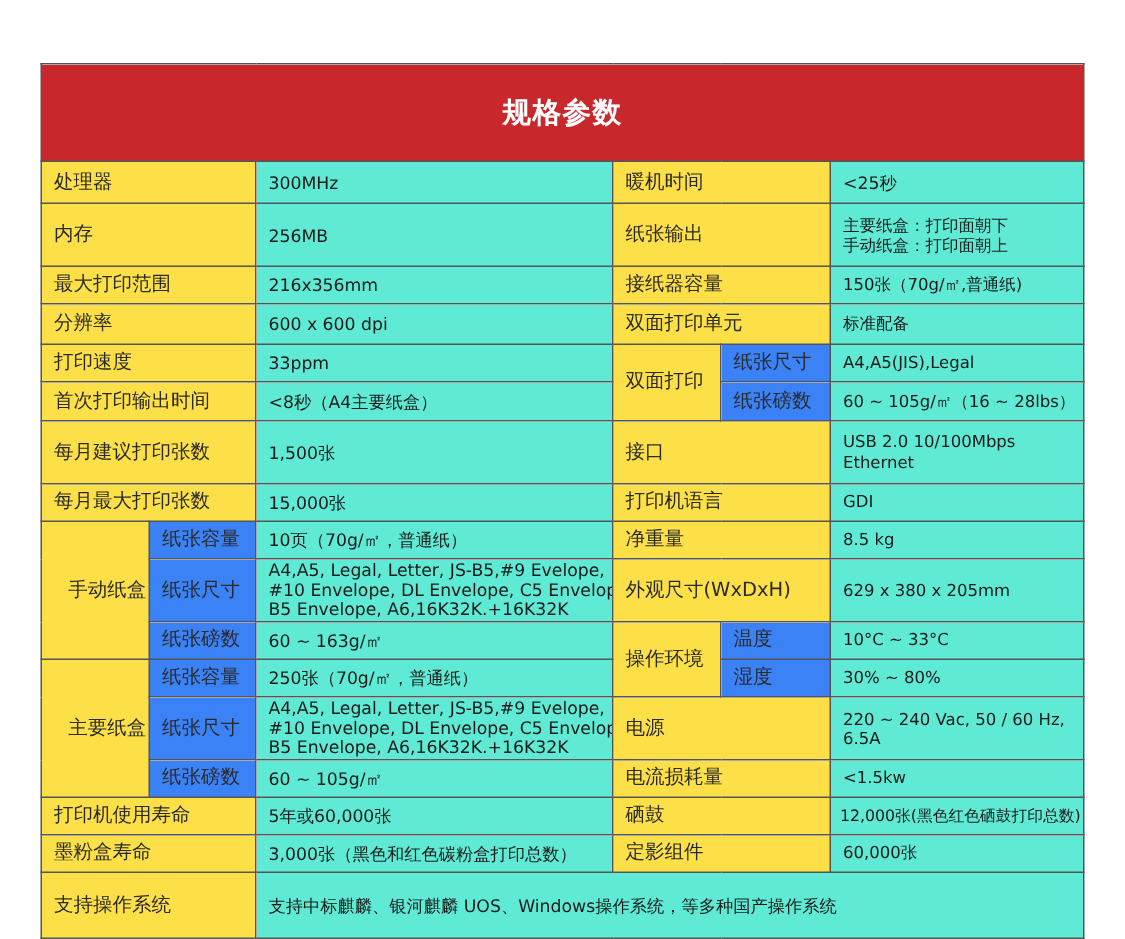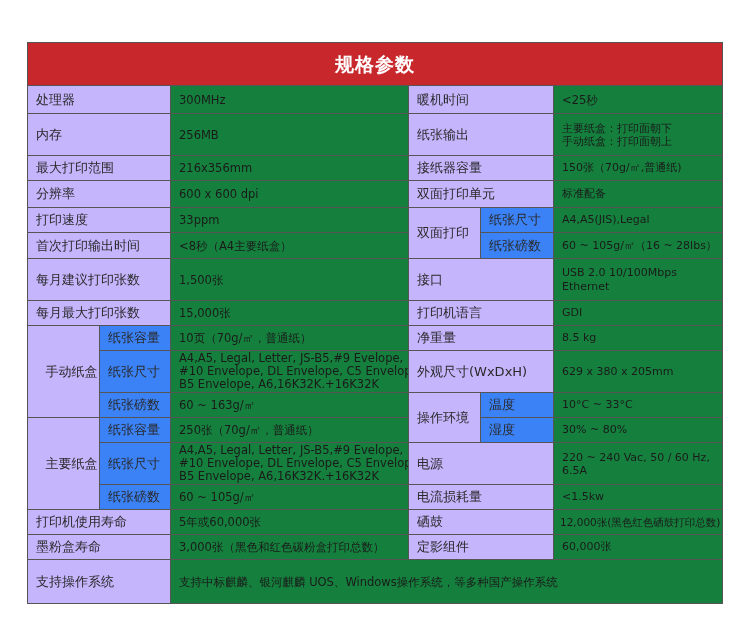--- a/index.html
+++ b/index.html
@@ -12,25 +12,25 @@
   .spec-table td {
     border:1px solid #555;
     padding:0 0 0 8px;
     font-size:12px;
     line-height:14px;
     vertical-align:middle;
     overflow:hidden;
   }
   .title-row td {
     background:#c8282c; color:#ffffff; text-align:center;
-    font-size:19px; font-weight:bold; height:34px; padding:4px; letter-spacing:1px;
+    font-size:19px; font-weight:bold; height:34px; padding:15px; letter-spacing:1px;
   }
-  td.lbl { background:#c4b5fd; font-size:13px; color:#2a2a2a; }
+  td.lbl { background:#fde047; font-size:13px; color:#2a2a2a; }
   td.sub { background:#3b82f6; font-size:13px; color:#2a2a2a; }
-  td.val { background:#15803d; font-size:11.5px; }
+  td.val { background:#5eead4; font-size:11.5px; }
   td.val.small { font-size:11px; }
   td.multi { line-height:13px; }
   td.center { text-align:center; padding-left:16px; }
   .line { display:block; white-space:nowrap; }
 </style>
 </head>
 <body>
 
 <table class="spec-table">
   <colgroup>

